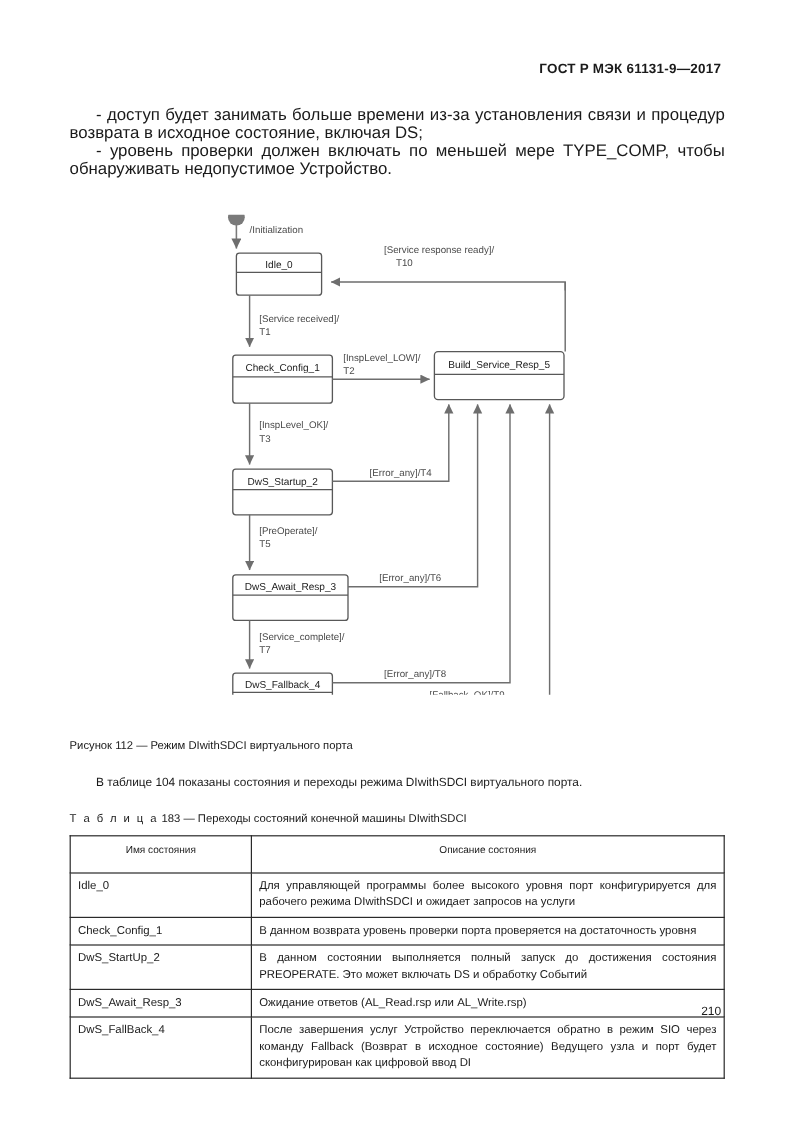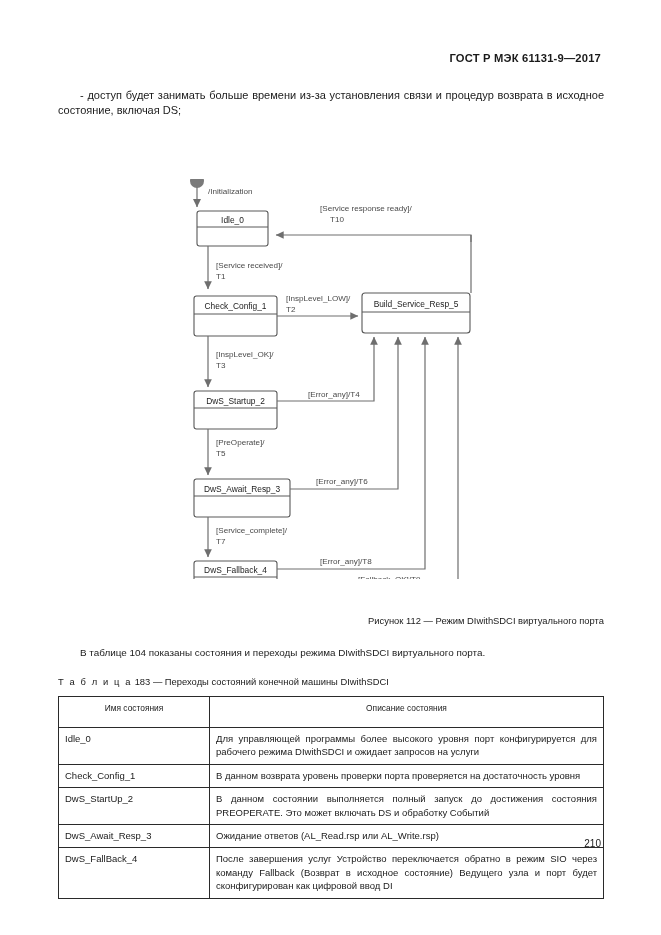--- a/index.html
+++ b/index.html
@@ -32,21 +32,21 @@
     letter-spacing: 0.2px;
     white-space: nowrap;
   }
 
   
   .body-block {
     position: absolute;
     left: 58px;
     top: 88px;
     width: 546px;
-    font-size: 11px;
+    font-size: 14px;
     line-height: 15.1px;
     text-align: justify;
     text-justify: inter-word;
   }
   .body-block p {
     margin: 0;
   }
   .ind {
     display: inline-block;
     width: 22px;
@@ -60,21 +60,21 @@
     width: 546px;
     height: 400px;
   }
   .fig-svg { display: block; }
 
   .fig-caption {
     position: absolute;
     left: 58px;
     top: 615px;
     width: 546px;
-    text-align: right;
+    text-align: left;
     font-size: 9.4px;
   }
 
   .after-fig {
     position: absolute;
     left: 58px;
     top: 645px;
     width: 546px;
     font-size: 9.9px;
     line-height: 15px;
@@ -136,20 +136,21 @@
 </style>
 </head>
 <body>
 
 <div class="page">
 
   <div class="doc-header">ГОСТ Р МЭК 61131-9—2017</div>
 
   <div class="body-block">
     <p><span class="ind"></span><span>-  доступ будет занимать больше времени из-за установления связи и процедур возврата в исходное состояние, включая DS;</span></p>
+    <p><span class="ind"></span><span>-  уровень проверки должен включать по меньшей мере TYPE_COMP, чтобы обнаруживать недопустимое Устройство.</span></p>
   </div>
 
   <div class="figure">
     <svg class="fig-svg" width="546" height="400" viewBox="0 0 546 400">
       <defs>
         <marker id="ah" markerWidth="9" markerHeight="9" refX="6.4" refY="3.2" orient="auto" markerUnits="strokeWidth">
           <path d="M0,0 L6.6,3.2 L0,6.4 z" fill="#6e6e6e"></path>
         </marker>
         <marker id="ahd" markerWidth="9" markerHeight="9" refX="6.4" refY="3.2" orient="auto" markerUnits="strokeWidth">
           <path d="M0,0 L6.6,3.2 L0,6.4 z" fill="#555"></path>

